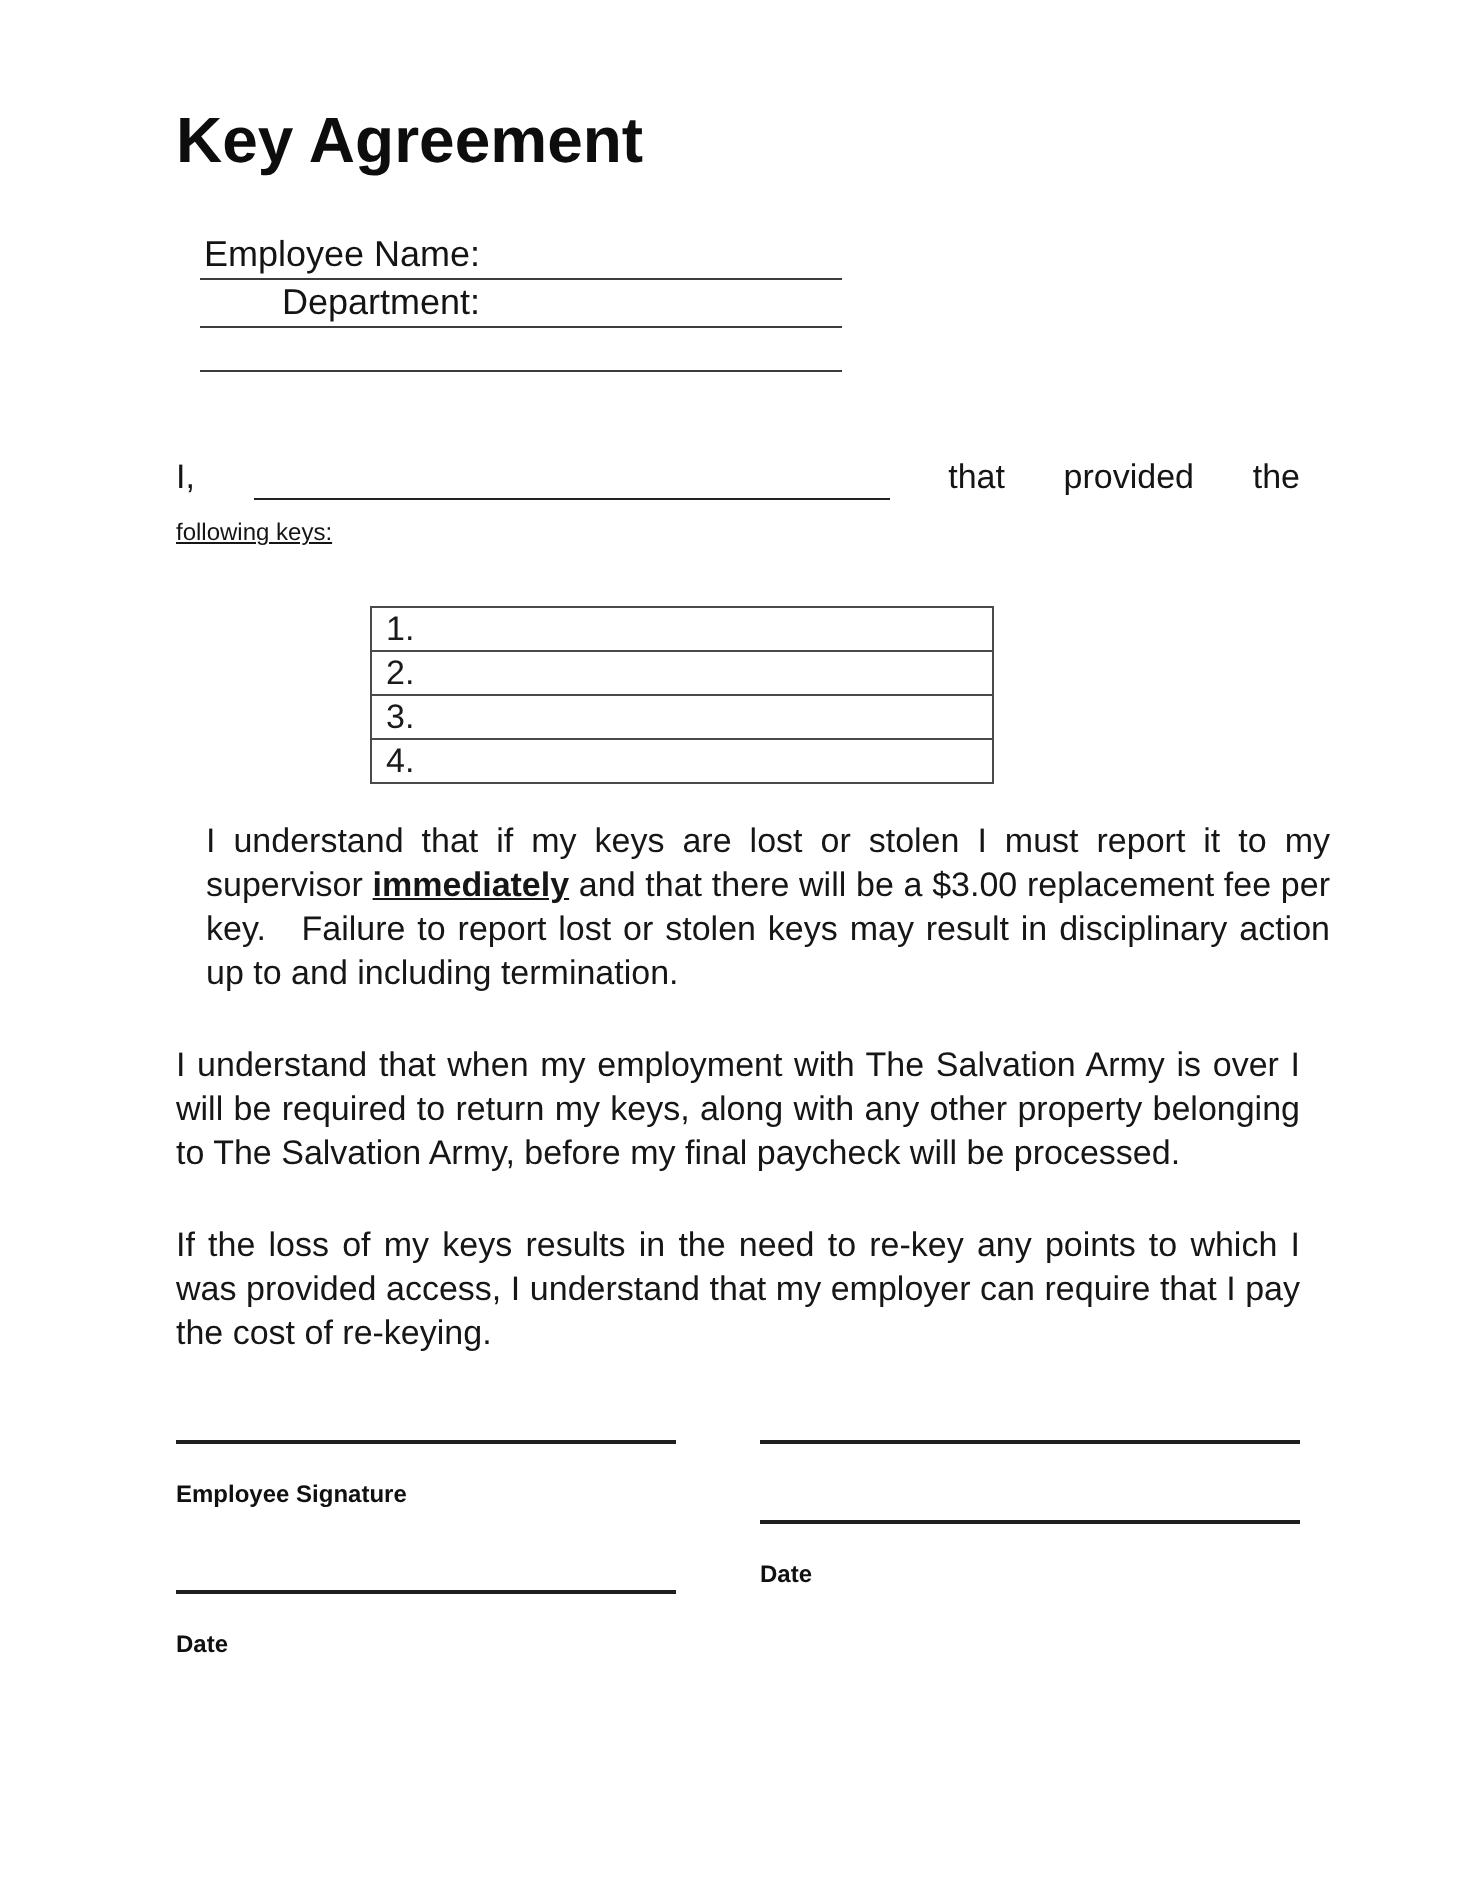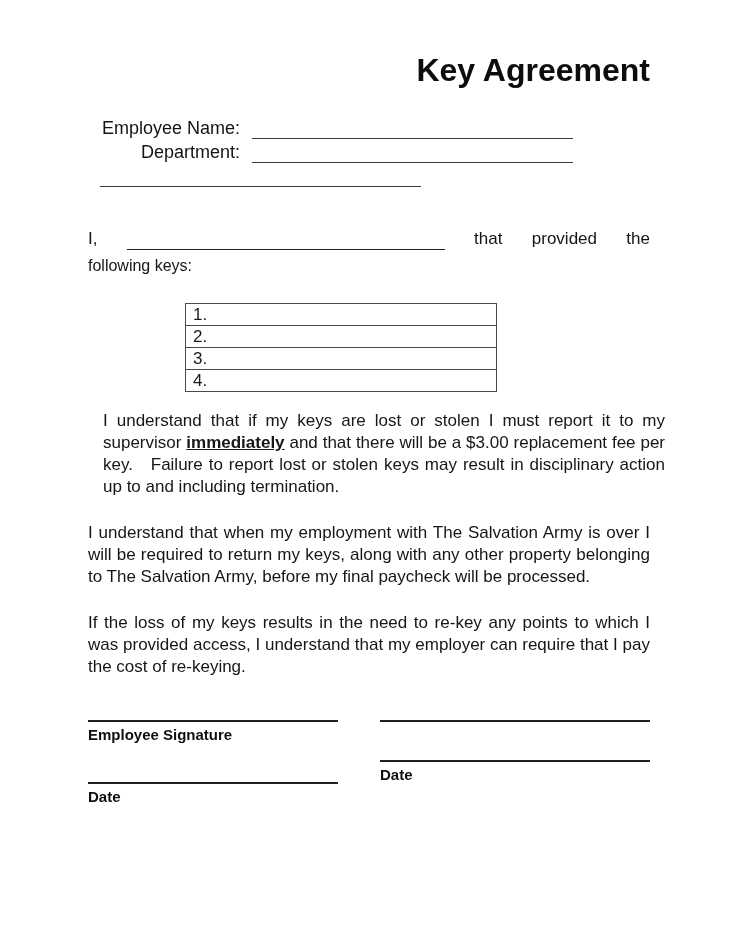--- a/index.html
+++ b/index.html
@@ -10,44 +10,44 @@
     padding:50px 86px 0 88px;
     background:#ffffff;
     font-family:"Liberation Sans", sans-serif;
     color:#151515;
     overflow:hidden;
   }
   
   .doc-title {
     margin:0 0 26px 0;
     font-size:32px; line-height:40px;
-    font-weight:bold; text-align:right;
+    font-weight:bold; text-align:left;
     color:#0d0d0d;
   }
   
   .fields { margin:0 0 40px 0; }
-  .field-row { display:flex; align-items:center; height:24px; }
+  .field-row { display:flex; align-items:flex-start; height:24px;flex-direction:column; }
   .field-label {
     width:152px; text-align:right;
     font-size:18px; line-height:22px; color:#141414;
   }
   .field-line {
     width:321px; margin-left:12px; height:21px;
     border-bottom:1.5px solid #3c3c3c;
   }
   
   .intro-line1 {
     display:flex; justify-content:space-between; align-items:baseline;
     font-size:17px; line-height:22px;
   }
   .intro-blank {
     width:318px; height:18px; align-self:flex-end;
     border-bottom:1.5px solid #222;
   }
-  .intro-line2 { font-size:16px; line-height:22px; margin-top:5px; }
+  .intro-line2 { font-size:12px; line-height:22px; margin-top:5px;text-decoration:underline; }
   
   .keys-table {
     border-collapse:collapse;
     margin:26px 0 0 97px;
     width:312px;
     border:1.5px solid #3d3d3d;
   }
   .keys-table td {
     border:1px solid #4a4a4a;
     height:21px; font-size:17px;
@@ -60,22 +60,22 @@
     text-align:justify; color:#161616;
   }
   .para-first { margin-top:18px;margin-left:15px; }
   .emph { font-weight:bold; text-decoration:underline; }
   
   .sig-section { display:flex; justify-content:space-between; margin-top:42px; }
   .sig-col-left  { width:250px; }
   .sig-col-right { width:270px; }
   .sig-line { border-top:2px solid #1f1f1f; height:0; }
   .sig-label {
-    font-size:15px; line-height:19px; font-weight:bold;
-    margin-top:3px; color:#101010;
+    font-size:12px; line-height:19px; font-weight:bold;
+    margin-top:16px; color:#101010;
   }
   .sig-gap { height:38px; }
 </style>
 </head>
 <body>
 
 <div class="page">
 
   <h1 class="doc-title">Key Agreement</h1>
 

